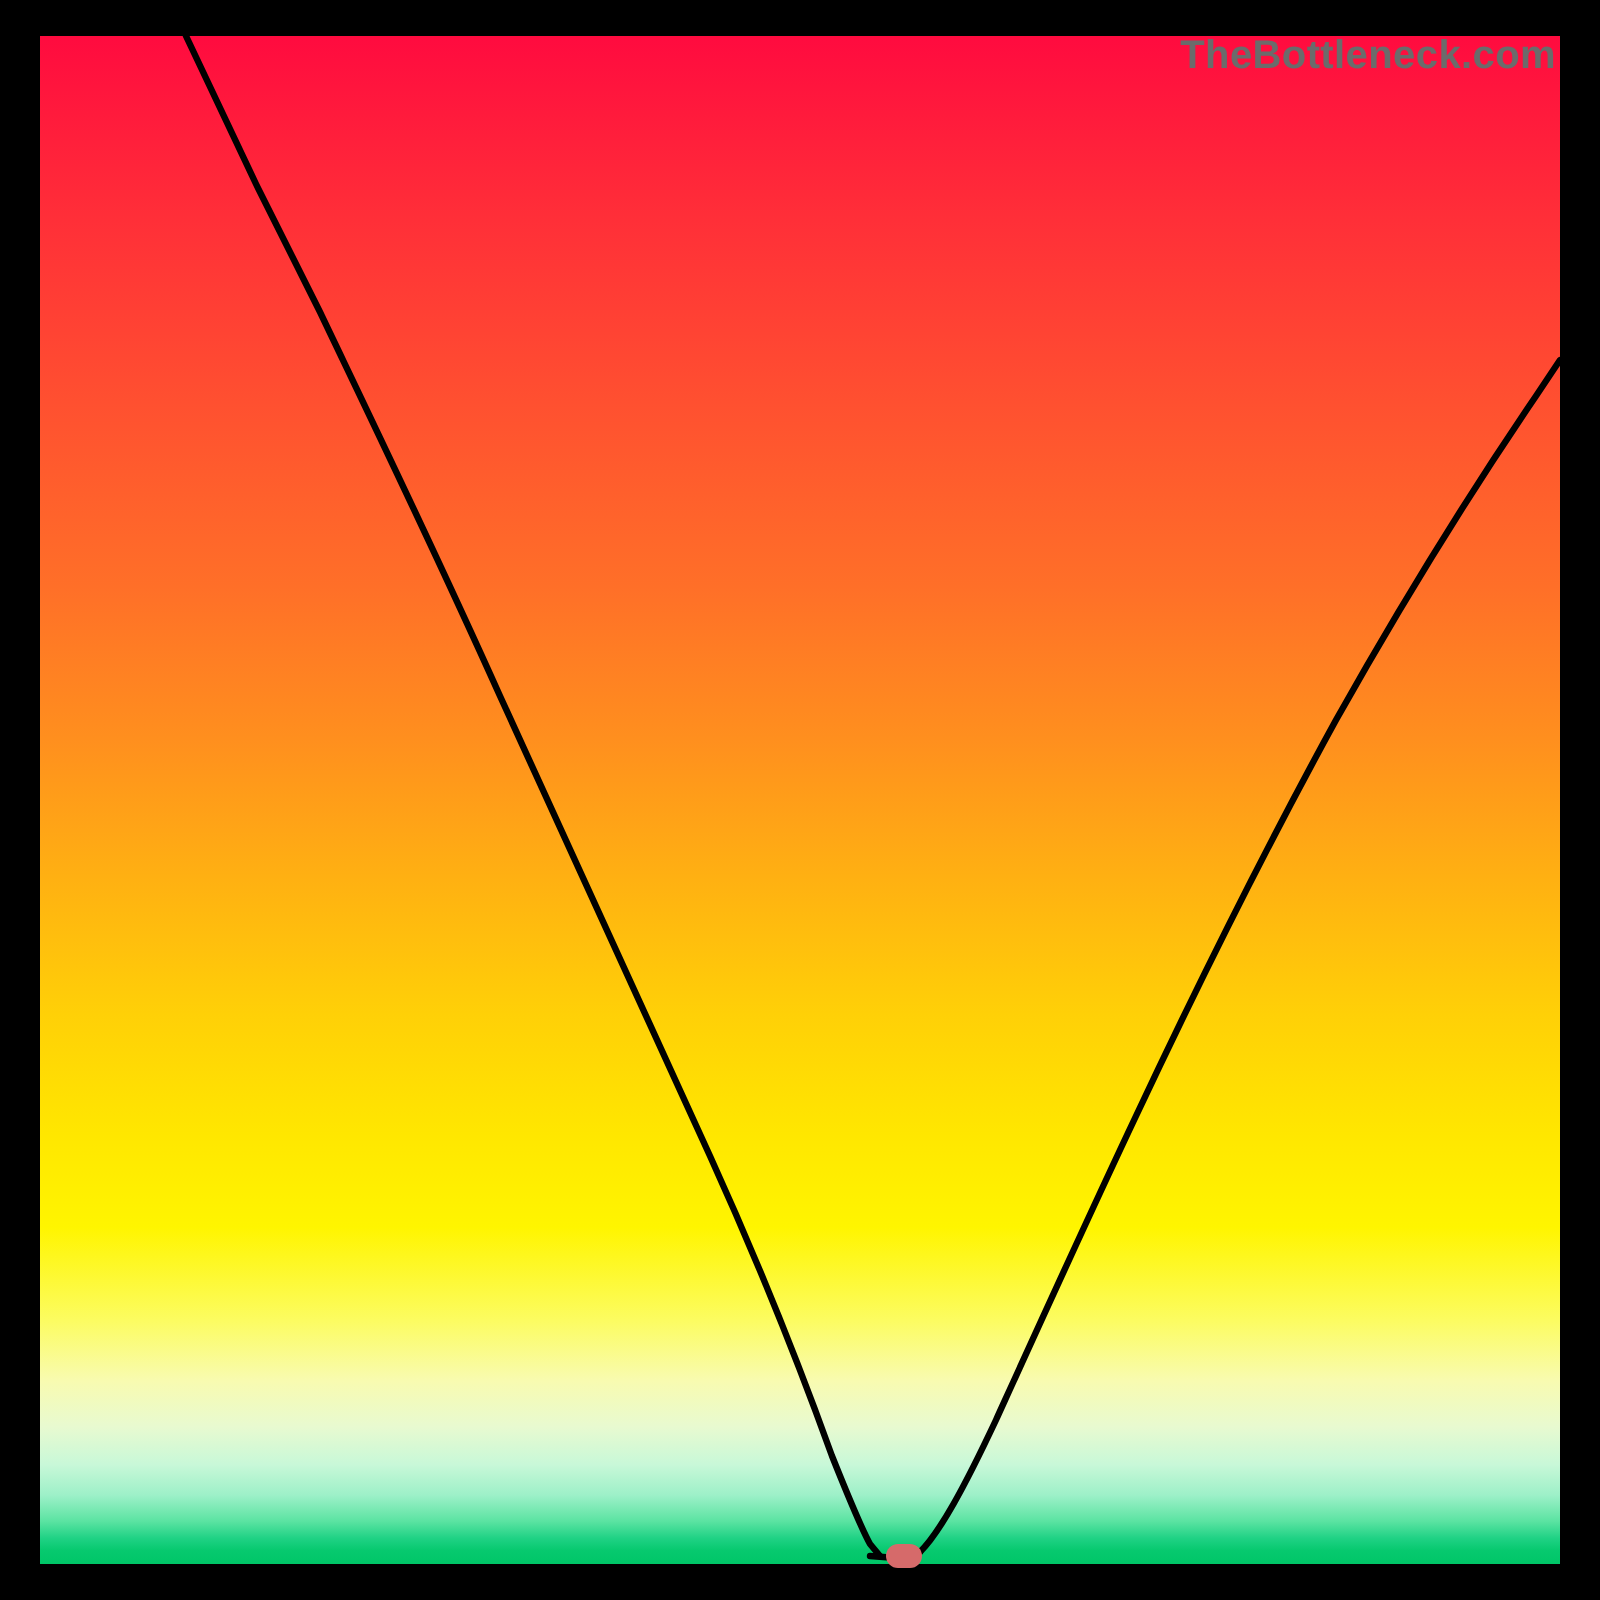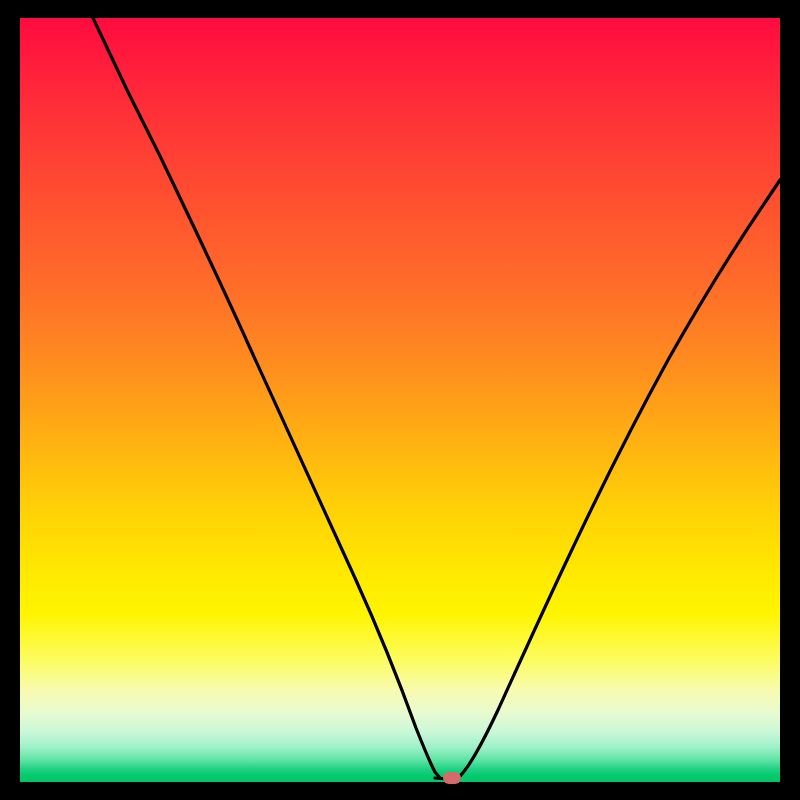--- a/index.html
+++ b/index.html
@@ -78,20 +78,21 @@
     stroke-linecap: round;
     stroke-linejoin: round;
   }
 </style>
 </head>
 <body>
 
 <div class="frame">
   <div class="plot-area">
 
+    <div class="watermark">TheBottleneck.com</div>
 
     <svg class="curve" viewBox="0 0 760 764" preserveAspectRatio="none">
 
       <path d="M 73 0
                L 108 74
                L 140 138
                C 160 180 195 252 230 330
                C 265 408 300 485 335 560
                C 360 615 378 660 396 710
                C 404 730 410 745 415 754

